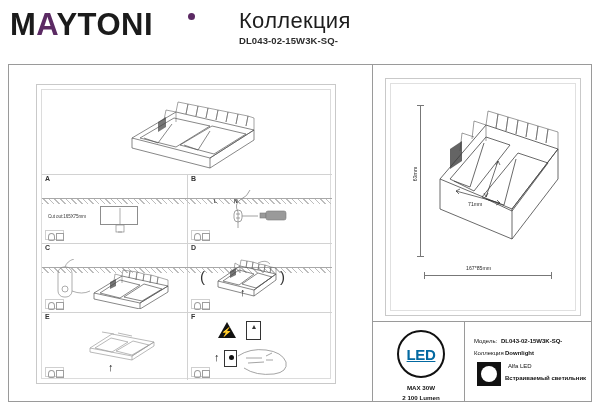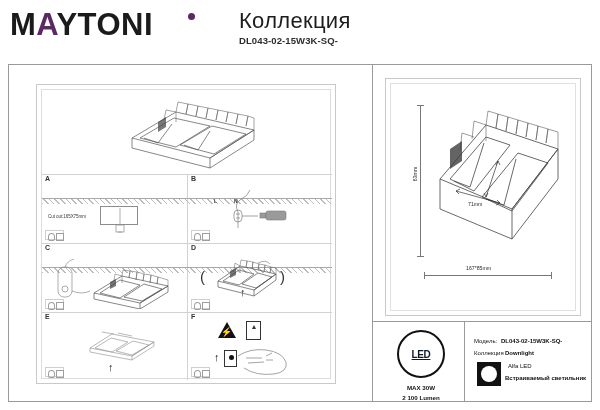--- a/index.html
+++ b/index.html
@@ -69,21 +69,21 @@
   .dim-vtxt{position:absolute;left:22px;top:92px;font-size:5.2px;color:#2b2b2b;transform:rotate(-90deg);transform-origin:center;}
   .dim-h{position:absolute;left:38px;top:196px;width:128px;height:1px;background:#777;}
   .dim-h:before,.dim-h:after{content:"";position:absolute;top:-3px;width:1px;height:7px;background:#777;}
   .dim-h:before{left:0;}
   .dim-h:after{right:0;}
 
   .spec-sep{position:absolute;left:373px;top:321px;width:219px;height:1px;background:#9a9a9a;}
   .spec-vdiv{position:absolute;left:464px;top:321px;width:1px;height:81px;background:#9a9a9a;}
   .led-block{position:absolute;left:382px;top:330px;width:78px;text-align:center;}
   .led-circle{width:44px;height:44px;border-radius:50%;border:2.5px solid #111;margin:0 auto;display:flex;align-items:center;justify-content:center;}
-  .led-txt{font-size:10px;font-weight:700;letter-spacing:-.4px;color:#0f172a;font-family:"Liberation Sans",sans-serif;text-decoration:underline;}
+  .led-txt{font-size:15px;font-weight:700;letter-spacing:-.4px;color:#0369a1;font-family:"Liberation Sans",sans-serif;text-decoration:underline;}
   .led-w{font-size:6.2px;font-weight:700;color:#111;margin-top:6px;}
   .led-lm{font-size:6.2px;font-weight:700;color:#111;margin-top:3px;}
 
   .spec-txt{position:absolute;font-size:6px;color:#111;white-space:nowrap;}
   .spec-b{font-weight:700;}
   .alfa-sq{position:absolute;left:477px;top:362px;width:24px;height:24px;background:#111;}
   .alfa-sq-in{position:absolute;left:4px;top:4px;width:16px;height:16px;border-radius:50%;background:#fff;}
 </style>
 </head>
 <body>

